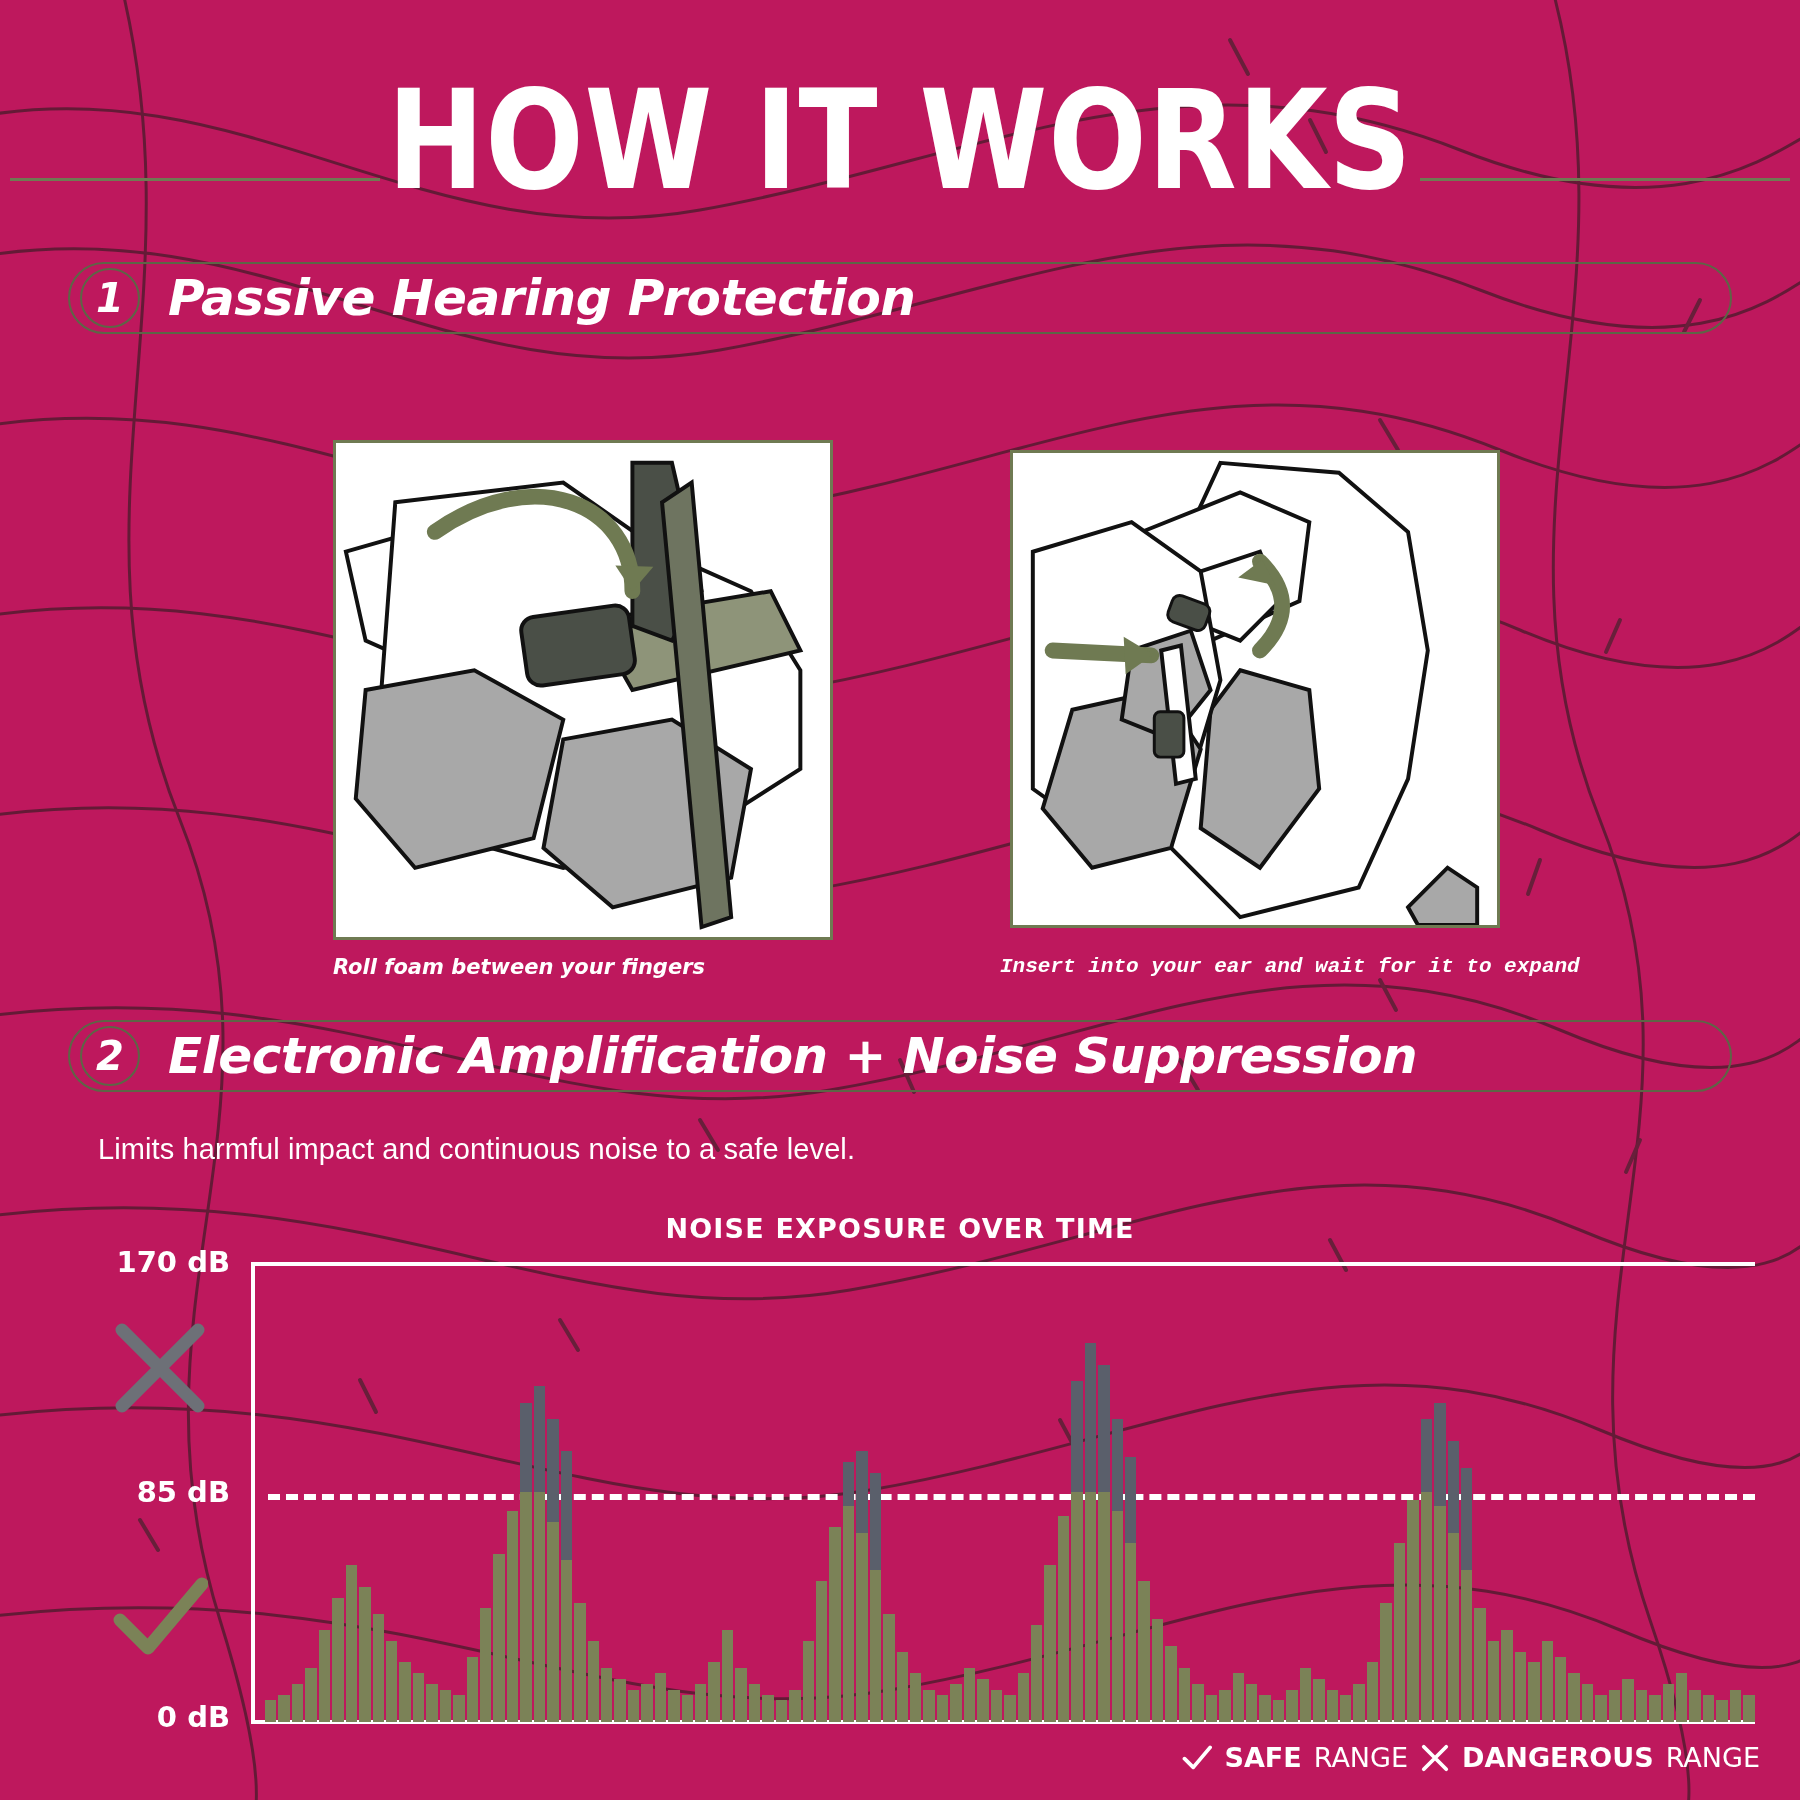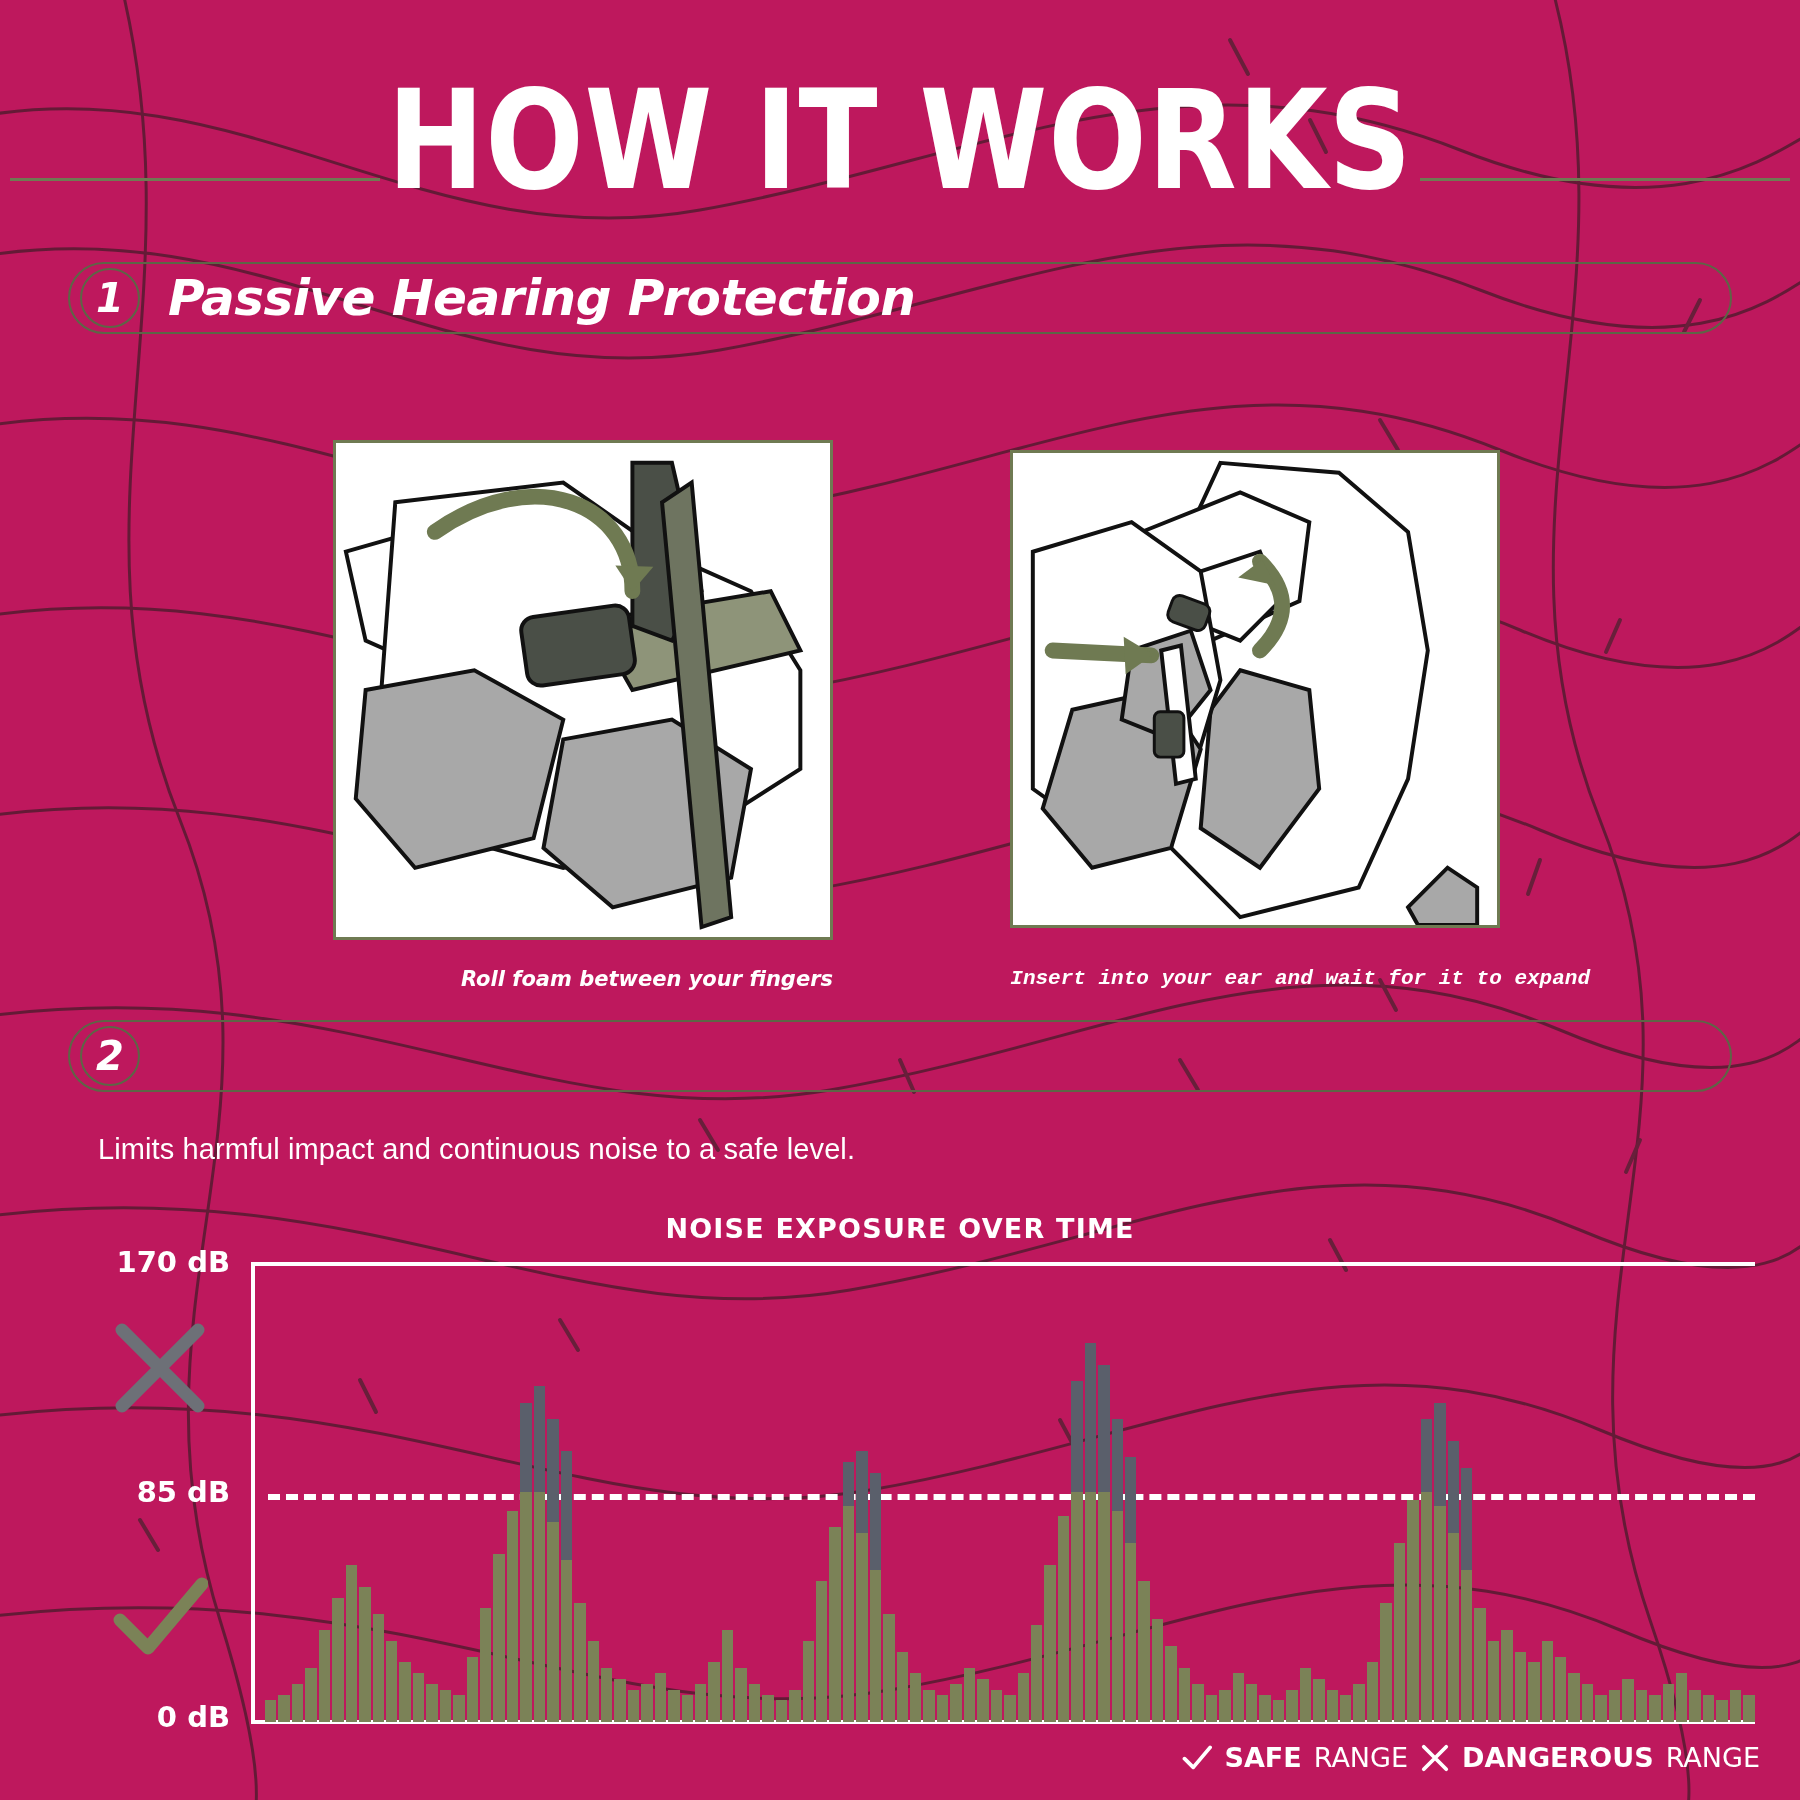--- a/index.html
+++ b/index.html
@@ -99,23 +99,22 @@
     background: #ffffff;
     border: 3px solid #6f7a52;
   }
   .caption {
     position: absolute;
     color: #ffffff;
     font-size: 21px;
     font-weight: bold;
     font-style: italic;
     font-family: "DejaVu Sans", sans-serif;
-    text-align: right;
+    text-align: left;
     white-space: nowrap;
-    margin-top: 12px;
   }
 
   
   .chart-title {
     position: absolute;
     top: 1213px; left: 0; width: 1800px;
     text-align: center;
     color: #ffffff;
     font-size: 27px;
     font-weight: bold;
@@ -280,20 +279,21 @@
       <path d="M250 110 C 280 140, 280 170, 250 200" fill="none" stroke="#6f7a52" stroke-width="16" stroke-linecap="round"></path>
       <path d="M252 108 l -24 18 l 38 8 z" fill="#6f7a52"></path>
       <path d="M40 200 L140 205" fill="none" stroke="#6f7a52" stroke-width="16" stroke-linecap="round"></path>
       <path d="M142 204 l -30 -18 l 2 38 z" fill="#6f7a52"></path>
     </svg>
   </div>
   <div class="caption" style="left: 1000px; top: 955px; width: 590px; font-family: Liberation Mono, monospace;">Insert into your ear and wait for it to expand</div>
 
   <div class="pill" style="top: 1020px;">
     <div class="num-circle">2</div>
+    <div class="pill-label">Electronic Amplification + Noise Suppression</div>
   </div>
 
   <div class="section-body" style="top: 1133px; left: 98px; width: 1640px;">Limits harmful impact and continuous noise to a safe level.</div>
 
   <div class="chart-title">NOISE EXPOSURE OVER TIME</div>
 
   <div class="axis-label" style="top: 1245px;">170 dB</div>
   <div class="axis-label" style="top: 1475px;">85 dB</div>
   <div class="axis-label" style="top: 1700px;">0 dB</div>
 

